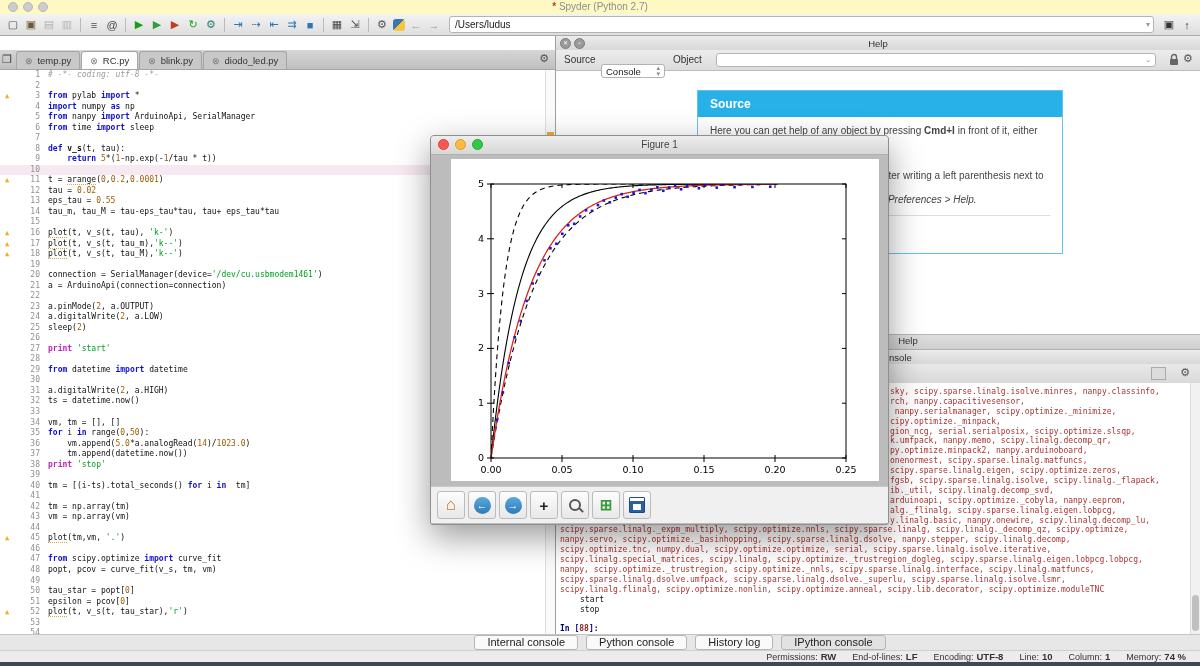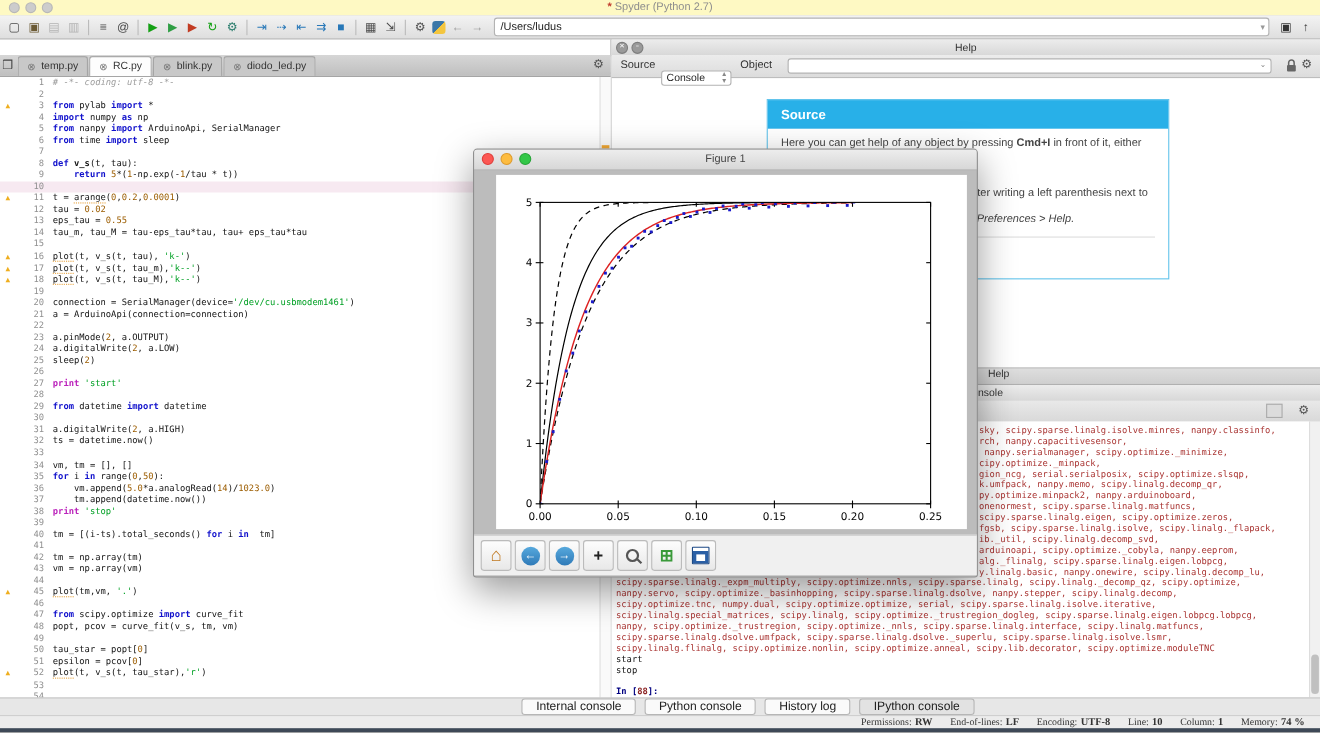--- a/index.html
+++ b/index.html
@@ -80,34 +80,34 @@
   
   #console-pane{left:556px;top:350px;width:644px;height:284px;background:#fff;}
   #console-header{left:0;top:0;width:100%;height:14px;}
   #console-toolbar{left:0;top:14px;width:100%;height:19px;background:linear-gradient(#e9e9e9,#d9d9d9);
       border-bottom:1px solid #c2c2c2;}
   #console-box{position:absolute;right:34px;top:3px;width:13px;height:11px;background:#dcdcdc;border:1px solid #aaa;}
   #console-content{left:0;top:33px;width:635px;height:251px;background:#fff;overflow:hidden;
       font-family:"DejaVu Sans Mono",monospace;font-size:8px;color:#a93432;padding:4px 0 0 4px;box-sizing:border-box;}
   .con-line{height:9.9px;line-height:9.9px;white-space:pre;}
   .con-line.occ{margin-left:330px;}
-  .con-line.out{color:#111;}
+  .con-line.out{color:#111;margin-left:20px;}
   .prompt-in{color:#000080;font-weight:bold;}
   .prompt-num{color:#8b2222;font-weight:bold;}
   #console-scroll{right:0;top:33px;width:9px;height:251px;background:#f1f1f1;border-left:1px solid #ddd;}
   #console-scroll .thumb{position:absolute;left:1px;right:1px;top:212px;height:36px;background:#c0c0c0;border-radius:4px;}
   
   #bottom-tabs{left:0;top:634px;width:1200px;height:16px;background:#e7e7e7;border-top:1px solid #c5c5c5;
       display:flex;align-items:center;justify-content:center;gap:8px;padding-left:160px;box-sizing:border-box;}
   .btab{height:13px;line-height:13px;font-size:11px;color:#222;padding:0 12px;border:1px solid #b6b6b6;
       border-radius:3px;background:#fafafa;}
   .btab.sel{background:#e2e2e2;}
   #statusbar{left:0;top:650px;width:1200px;height:12px;background:#ececec;border-top:1px solid #cfcfcf;
       display:flex;align-items:center;justify-content:flex-end;gap:16px;padding-right:14px;box-sizing:border-box;
-      font-size:9px;color:#333;font-family:Liberation Serif, serif;}
+      font-size:9px;color:#333;}
   .st-item b{font-size:9.5px;margin-left:3px;}
   #bottom-strip{left:0;top:662px;width:1200px;height:4px;background:#3e4957;}
   
   #figure-window{left:430px;top:135px;width:459px;height:390px;background:#bcbcbc;
       border:1px solid #8f8f8f;border-radius:4px 4px 3px 3px;box-shadow:0 12px 34px rgba(0,0,0,.4);z-index:50;box-sizing:border-box;}
   #fig-titlebar{left:0;top:0;width:100%;height:18px;background:linear-gradient(#ededed,#d7d7d7);
       border-bottom:1px solid #b0b0b0;border-radius:3px 3px 0 0;}
   .tl{width:11px;height:11px;border-radius:50%;top:3px;box-sizing:border-box;}
   #tl-close{left:7px;background:#fc5753;border:1px solid #df3e3a;}
   #tl-min{left:24px;background:#fdbc40;border:1px solid #de9b2d;}

